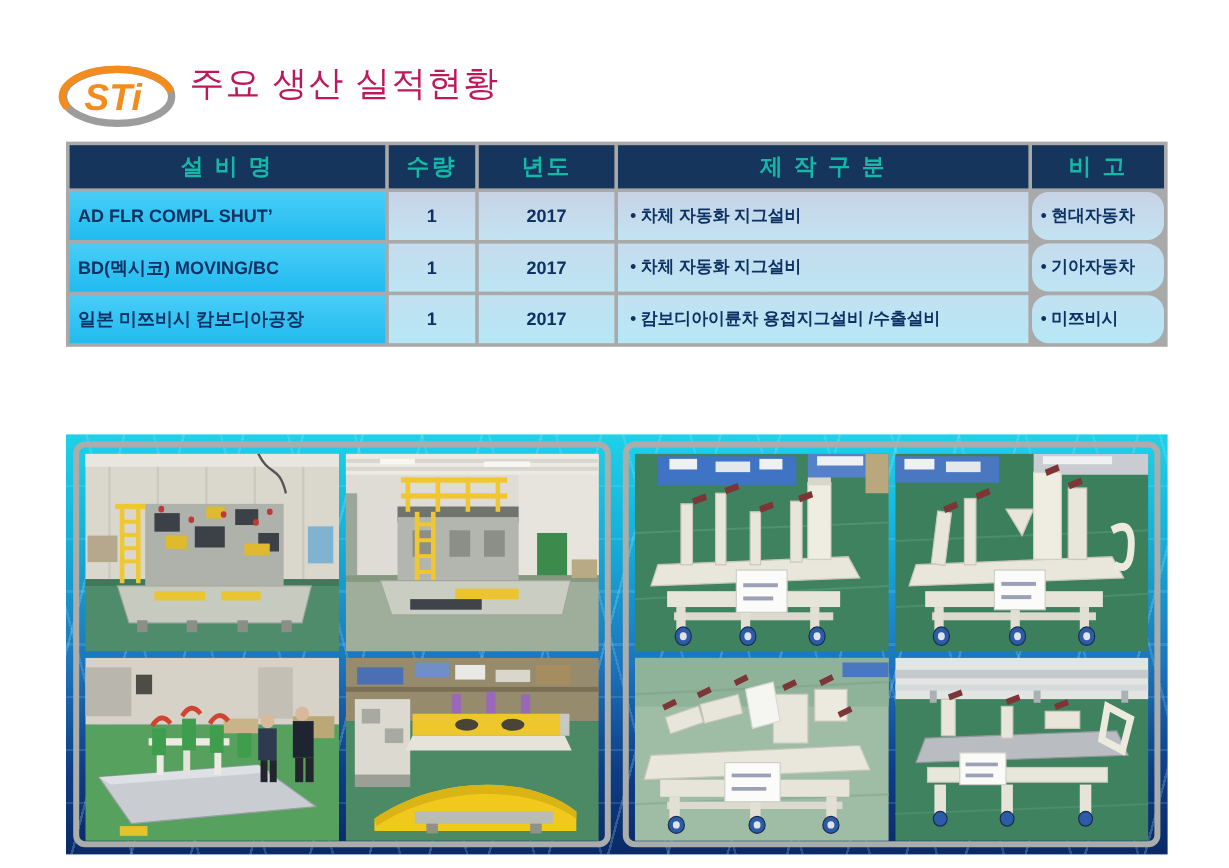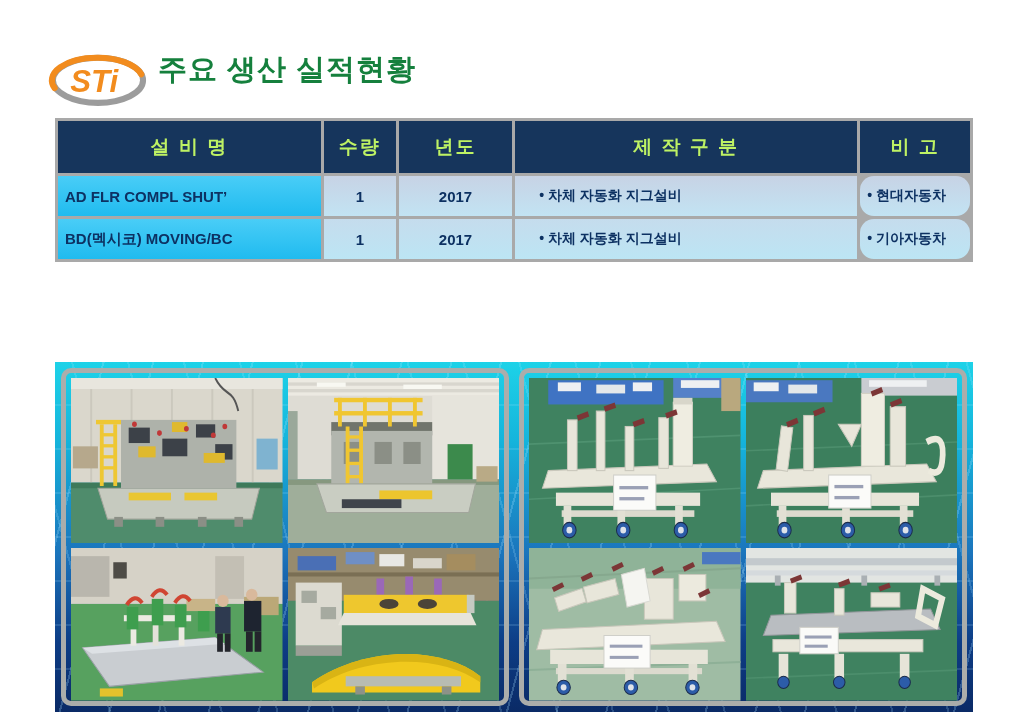--- a/index.html
+++ b/index.html
@@ -2,32 +2,32 @@
 <html><head>
 <meta charset="utf-8">
 <style>
   * { margin:0; padding:0; box-sizing:border-box; }
   html,body { background:#ffffff; }
   body { font-family:"Liberation Sans","DejaVu Sans",sans-serif; }
   .slide { position:relative; width:1024px; height:723px; background:#ffffff; overflow:hidden; }
 
   
   .logo { position:absolute; left:46px; top:50px; width:104px; height:62px; }
-  .title { position:absolute; left:158px; top:50px; font-size:29px; font-weight:700;
-           color:#15803d; letter-spacing:1px; }
+  .title { position:absolute; left:158px; top:50px; font-size:29px; font-weight:400;
+           color:#be185d; letter-spacing:1px; }
 
   
   .table-wrap { position:absolute; left:55px; top:118px; width:918px; background:#a9a9a9; }
   table { width:100%; border-collapse:separate; border-spacing:3px; table-layout:fixed; }
-  th { background:#16355c; color:#bef264; font-size:19px; font-weight:bold; height:52px;
+  th { background:#16355c; color:#14b8a6; font-size:19px; font-weight:bold; height:36px;
        letter-spacing:2px; text-align:center; vertical-align:middle; }
   td { height:40px; font-weight:bold; color:#0d3162; font-size:14px; vertical-align:middle; }
   td.c-name { background:linear-gradient(#49cdf7,#20bbef); padding-left:7px; font-size:15px; }
   td.c-qty, td.c-year { text-align:center; font-size:15px; }
-  td.c-cat { padding-left:24px; }
+  td.c-cat { padding-left:10px; }
   td.c-rem { padding-left:7px;border-radius:14px; }
   tbody tr:nth-child(1) td:not(.c-name){ background:linear-gradient(#c7d3e5,#c2e3f3); }
   tbody tr:nth-child(2) td:not(.c-name){ background:linear-gradient(#c5dced,#bce5f4); }
   tbody tr:nth-child(3) td:not(.c-name){ background:linear-gradient(#c2e1f1,#b6e7f5); }
   tbody tr:nth-child(4) td:not(.c-name){ background:linear-gradient(#bee4f3,#b0e9f6); }
   tbody tr:nth-child(5) td:not(.c-name){ background:linear-gradient(#bae7f5,#abebf7); }
   tbody tr:nth-child(6) td:not(.c-name){ background:linear-gradient(#b5e9f6,#a5edf8); }
 
   
   .gallery { position:absolute; left:55px; top:362px; width:918px; height:350px;
@@ -83,20 +83,27 @@
           <td class="c-year">2017</td>
           <td class="c-cat">• 차체 자동화 지그설비</td>
           <td class="c-rem">• 현대자동차</td>
         </tr>
         <tr>
           <td class="c-name">BD(멕시코) MOVING/BC</td>
           <td class="c-qty">1</td>
           <td class="c-year">2017</td>
           <td class="c-cat">• 차체 자동화 지그설비</td>
           <td class="c-rem">• 기아자동차</td>
+        </tr>
+        <tr>
+          <td class="c-name">일본 미쯔비시 캄보디아공장</td>
+          <td class="c-qty">1</td>
+          <td class="c-year">2017</td>
+          <td class="c-cat">• 캄보디아이륜차 용접지그설비 /수출설비</td>
+          <td class="c-rem">• 미쯔비시</td>
         </tr>
       </tbody>
     </table>
   </div>
 
   <div class="gallery">
 
     <div class="panel">
 
       <div class="photo">

